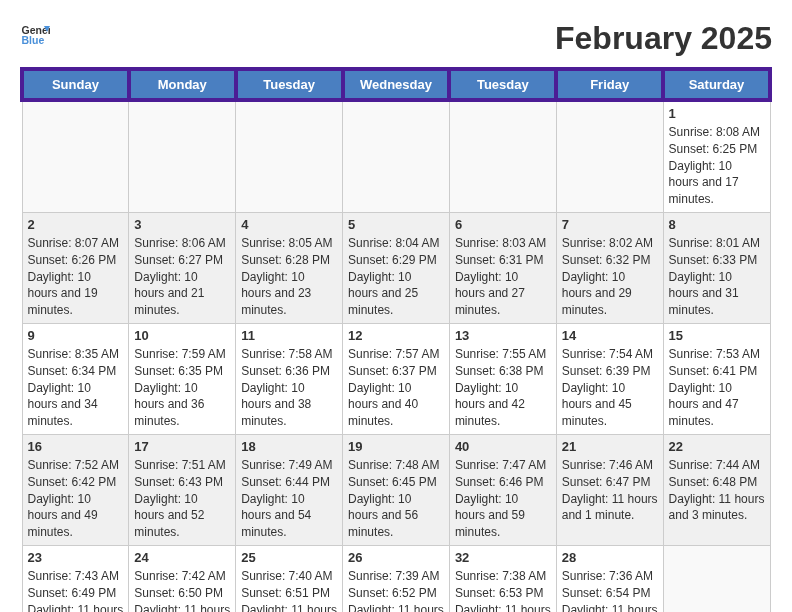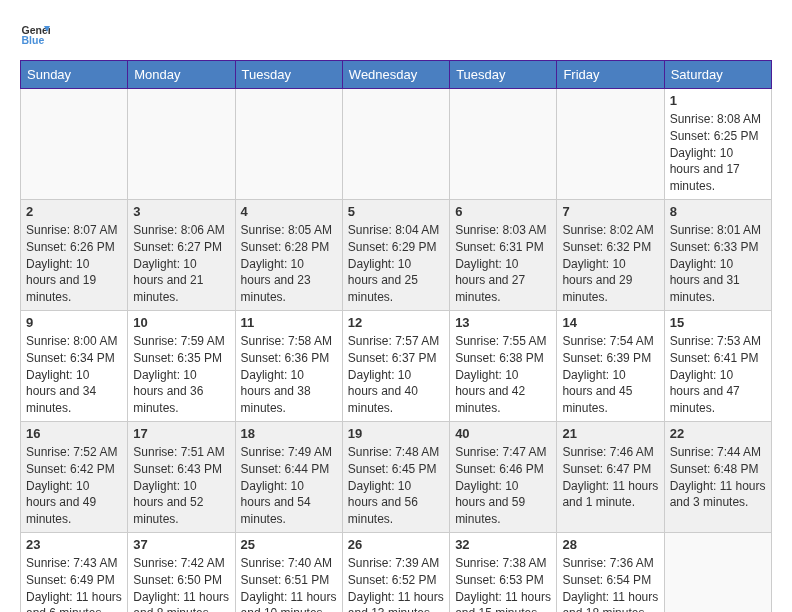--- a/index.html
+++ b/index.html
@@ -39,24 +39,24 @@
     }
     .calendar {
       width: 100%;
       border-collapse: collapse;
       border: 1px solid #ccc;
     }
     .calendar th {
       background-color: #4a7fc1;
       color: #fff;
       font-size: 13px;
-      font-weight: normal;
+      font-weight: bold;
       padding: 6px 6px;
-      text-align: left;
-      border: 1px solid #4c1d95;
+      text-align: center;
+      border: 4px solid #4c1d95;
     }
     .calendar td {
       width: calc(100% / 7);
       vertical-align: top;
       border: 1px solid #ccc;
       padding: 4px 5px;
       font-size: 11px;
       color: #333;
       min-height: 80px;
       height: 90px;
@@ -87,20 +87,21 @@
 
 <div class="header-area">
   <div class="logo">
     <svg class="logo-icon" viewBox="0 0 40 40" xmlns="http://www.w3.org/2000/svg">
       <text x="2" y="18" font-size="14" font-weight="bold" fill="#333">General</text>
       <text x="2" y="32" font-size="14" font-weight="bold" fill="#4a90d9">Blue</text>
       <polygon points="32,8 40,8 36,16" fill="#4a90d9"></polygon>
     </svg>
   </div>
   <div class="title-area">
+    <div class="main-title">February 2025</div>
   </div>
 </div>
 
 <table class="calendar">
   <thead>
     <tr>
     <th>Sunday</th>
         <th>Monday</th>
         <th>Tuesday</th>
         <th>Wednesday</th>
@@ -164,21 +165,21 @@
         <td>
           <div class="day-number">8</div>
           <div class="day-info">Sunrise: 8:01 AM
 Sunset: 6:33 PM
 Daylight: 10 hours and 31 minutes.</div>
         </td>
       </tr>
       <tr class="row-white">
         <td>
           <div class="day-number">9</div>
-          <div class="day-info">Sunrise: 8:00 AM
+          <div class="day-info">Sunrise: 8:35 AM
 Sunset: 6:34 PM
 Daylight: 10 hours and 34 minutes.</div>
         </td>
         <td>
           <div class="day-number">10</div>
           <div class="day-info">Sunrise: 7:59 AM
 Sunset: 6:35 PM
 Daylight: 10 hours and 36 minutes.</div>
         </td>
         <td>
@@ -257,21 +258,21 @@
         </td>
       </tr>
       <tr class="row-white">
         <td>
           <div class="day-number">23</div>
           <div class="day-info">Sunrise: 7:43 AM
 Sunset: 6:49 PM
 Daylight: 11 hours and 6 minutes.</div>
         </td>
         <td>
-          <div class="day-number">37</div>
+          <div class="day-number">24</div>
           <div class="day-info">Sunrise: 7:42 AM
 Sunset: 6:50 PM
 Daylight: 11 hours and 8 minutes.</div>
         </td>
         <td>
           <div class="day-number">25</div>
           <div class="day-info">Sunrise: 7:40 AM
 Sunset: 6:51 PM
 Daylight: 11 hours and 10 minutes.</div>
         </td>

